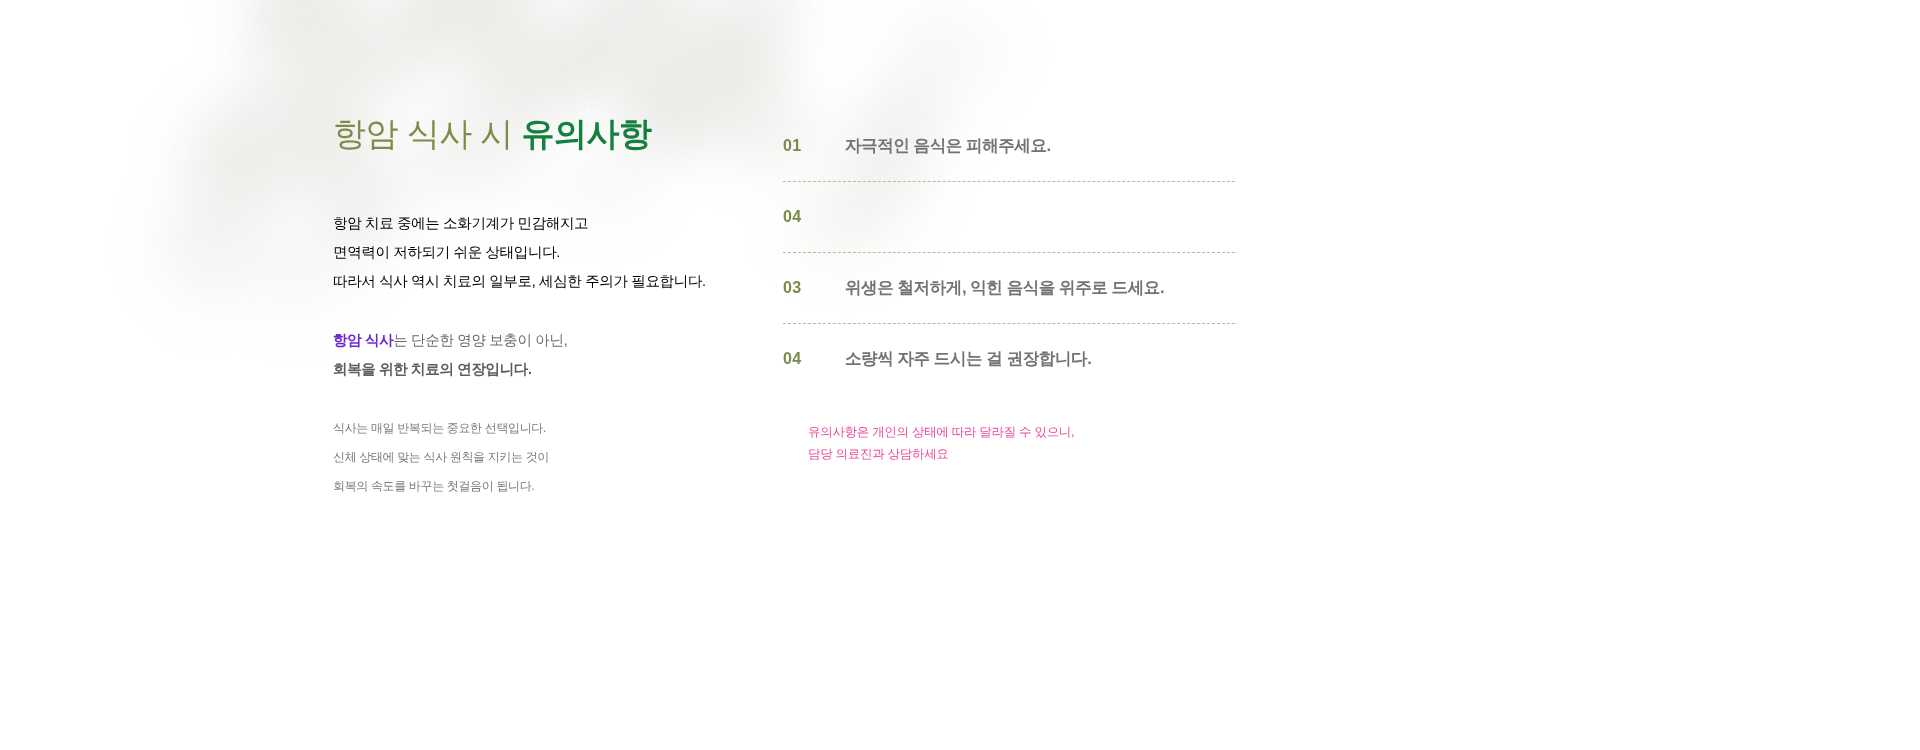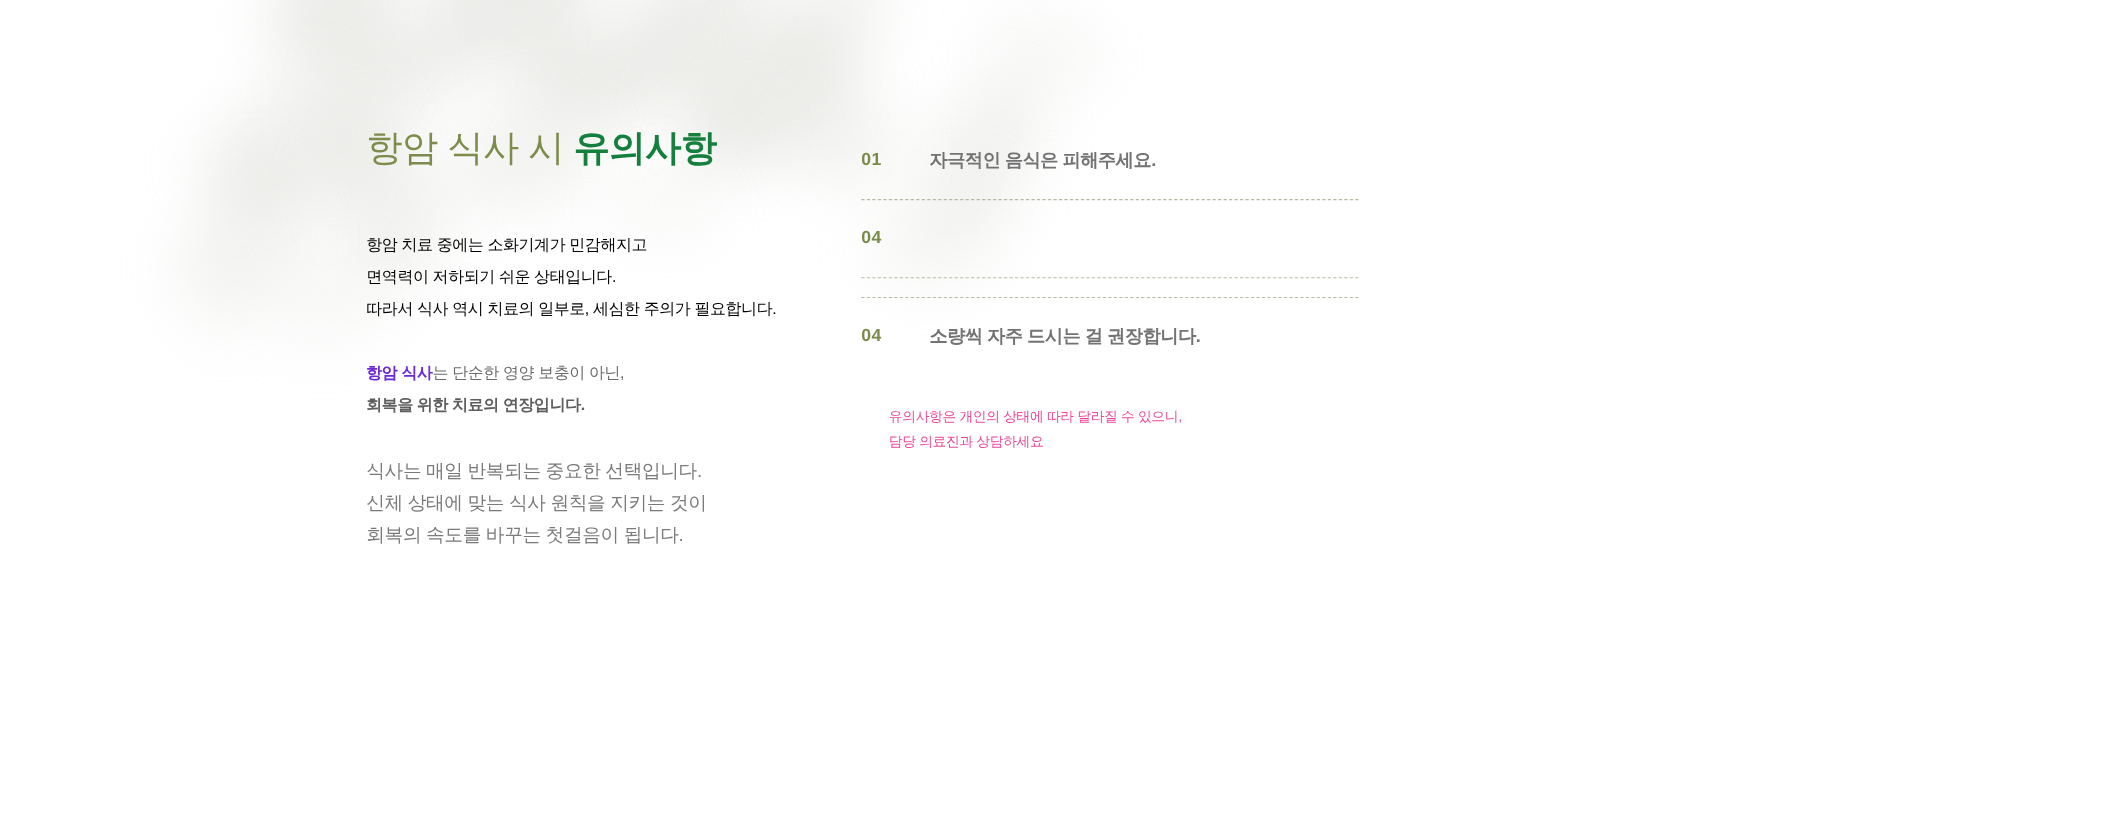--- a/index.html
+++ b/index.html
@@ -100,21 +100,21 @@
     line-height: 29px;
     color: #6b6b6b;
     letter-spacing: -0.35px;
     white-space: nowrap;
   }
   .emph b { font-weight: 700; color: #6d28d9; }
   .emph .full-bold { font-weight: 700; color: #5e5e5e; }
 
   .closing {
     margin-top: 30px;
-    font-size: 17px;
+    font-size: 12px;
     line-height: 29px;
     color: #7a7a7a;
     letter-spacing: -0.35px;
     white-space: nowrap;
   }
 
   
   .right-col {
     position: absolute;
     left: 783px;
@@ -218,20 +218,24 @@
       <span class="note-num">01</span>
       <span class="note-text">자극적인 음식은 피해주세요.</span>
     </div>
     <div class="divider"></div>
 
     <div class="note-row">
       <span class="note-num">04</span>
     </div>
     <div class="divider"></div>
 
+    <div class="note-row">
+      <span class="note-num">03</span>
+      <span class="note-text">위생은 철저하게, 익힌 음식을 위주로 드세요.</span>
+    </div>
     <div class="divider"></div>
 
     <div class="note-row">
       <span class="note-num">04</span>
       <span class="note-text">소량씩 자주 드시는 걸 권장합니다.</span>
     </div>
 
     <p class="foot">
       <span>유의사항은 개인의 상태에 따라 달라질 수 있으니,</span><br>
       <span>담당 의료진과 상담하세요</span>

